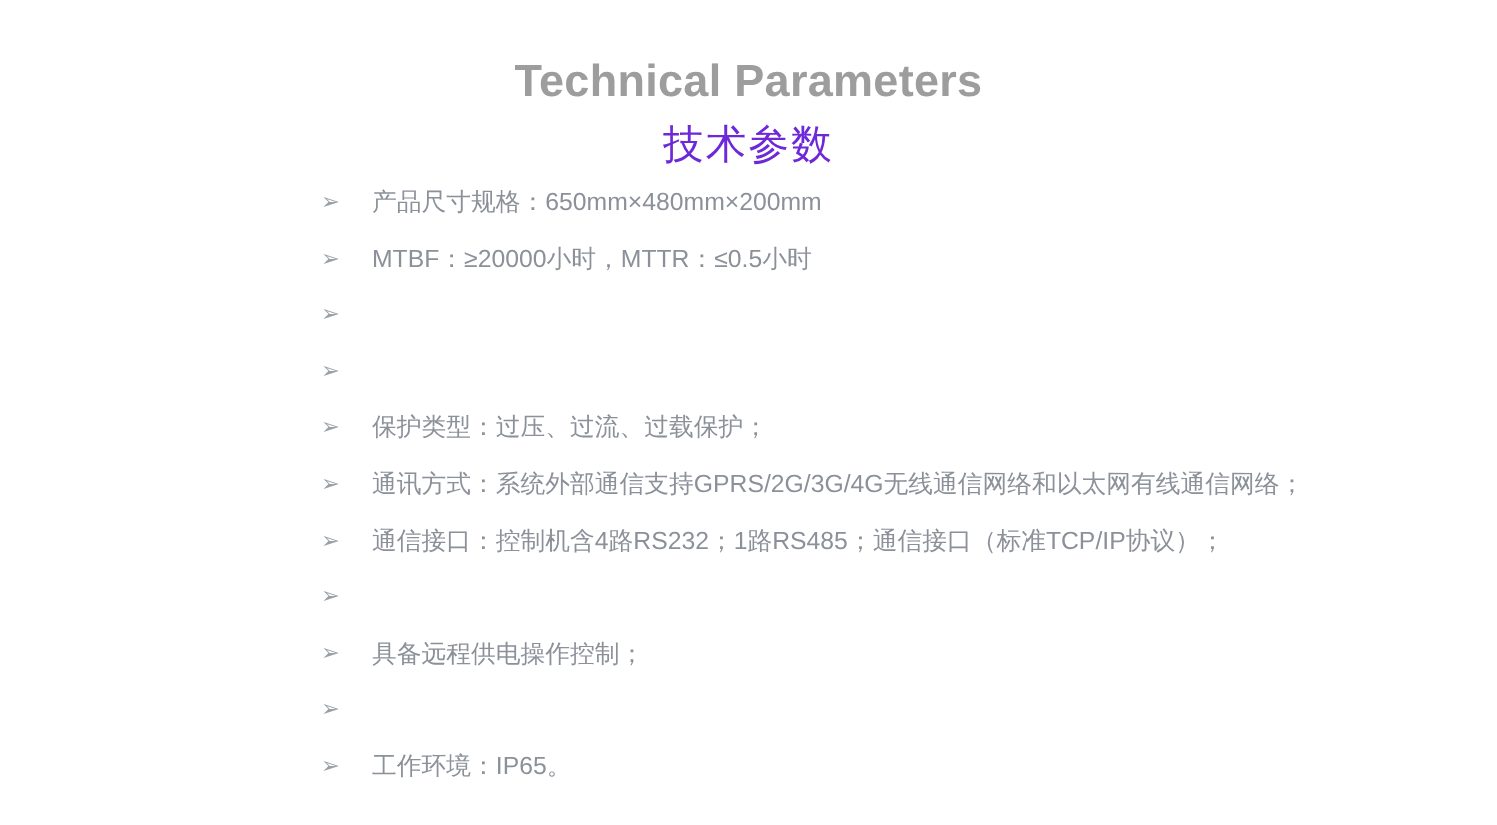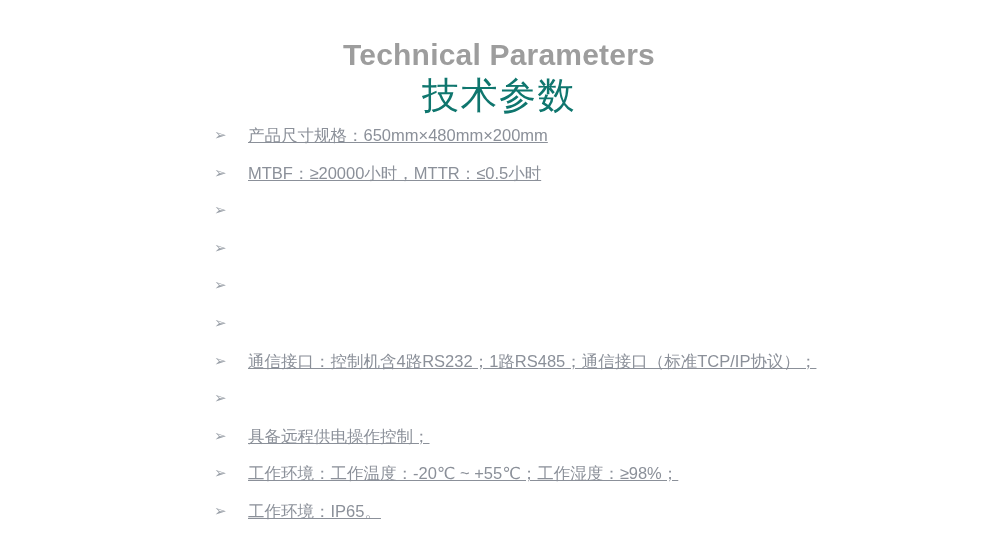--- a/index.html
+++ b/index.html
@@ -33,24 +33,24 @@
   }
   .title-en {
     font-size: 30px;
     font-weight: bold;
     line-height: 38px;
     color: #9d9d9d;
     letter-spacing: 0.2px;
     white-space: nowrap;
   }
   .title-cn {
-    font-size: 37px;
+    font-size: 27px;
     font-weight: normal;
     line-height: 36px;
-    color: #0f766e;
+    color: #6d28d9;
     letter-spacing: 1.5px;
     white-space: nowrap;
     margin-top: 4px;
   }
 
   
   .spec-list {
     position: absolute;
     left: 214px;
     top: 122px;
@@ -74,40 +74,39 @@
     top: 0;
     width: 24px;
     font-size: 15px;
     line-height: 26px;
     color: #9aa0a8;
     text-align: left;
   }
   .spec-text {
     display: inline-block;
     vertical-align: top;
-    text-decoration: underline;
   }
 </style>
 </head>
 <body>
 
 <div class="page">
 
   <div class="heading">
     <div class="title-en">Technical Parameters</div>
     <div class="title-cn">技术参数</div>
   </div>
 
   <ul class="spec-list" id="spec-list">
       <li class="spec-item"><span class="spec-bullet">➢</span><span class="spec-text">产品尺寸规格：650mm×480mm×200mm</span></li>
       <li class="spec-item"><span class="spec-bullet">➢</span><span class="spec-text">MTBF：≥20000小时，MTTR：≤0.5小时</span></li>
       <li class="spec-item"><span class="spec-bullet">➢</span></li>
       <li class="spec-item"><span class="spec-bullet">➢</span></li>
-      <li class="spec-item"><span class="spec-bullet">➢</span></li>
-      <li class="spec-item"><span class="spec-bullet">➢</span></li>
+      <li class="spec-item"><span class="spec-bullet">➢</span><span class="spec-text">保护类型：过压、过流、过载保护；</span></li>
+      <li class="spec-item"><span class="spec-bullet">➢</span><span class="spec-text">通讯方式：系统外部通信支持GPRS/2G/3G/4G无线通信网络和以太网有线通信网络；</span></li>
       <li class="spec-item"><span class="spec-bullet">➢</span><span class="spec-text">通信接口：控制机含4路RS232；1路RS485；通信接口（标准TCP/IP协议）；</span></li>
       <li class="spec-item"><span class="spec-bullet">➢</span></li>
       <li class="spec-item"><span class="spec-bullet">➢</span><span class="spec-text">具备远程供电操作控制；</span></li>
-      <li class="spec-item"><span class="spec-bullet">➢</span><span class="spec-text">工作环境：工作温度：-20℃ ~ +55℃；工作湿度：≥98%；</span></li>
+      <li class="spec-item"><span class="spec-bullet">➢</span></li>
       <li class="spec-item"><span class="spec-bullet">➢</span><span class="spec-text">工作环境：IP65。</span></li>
     </ul>
 
 </div>
 
 </body></html>

